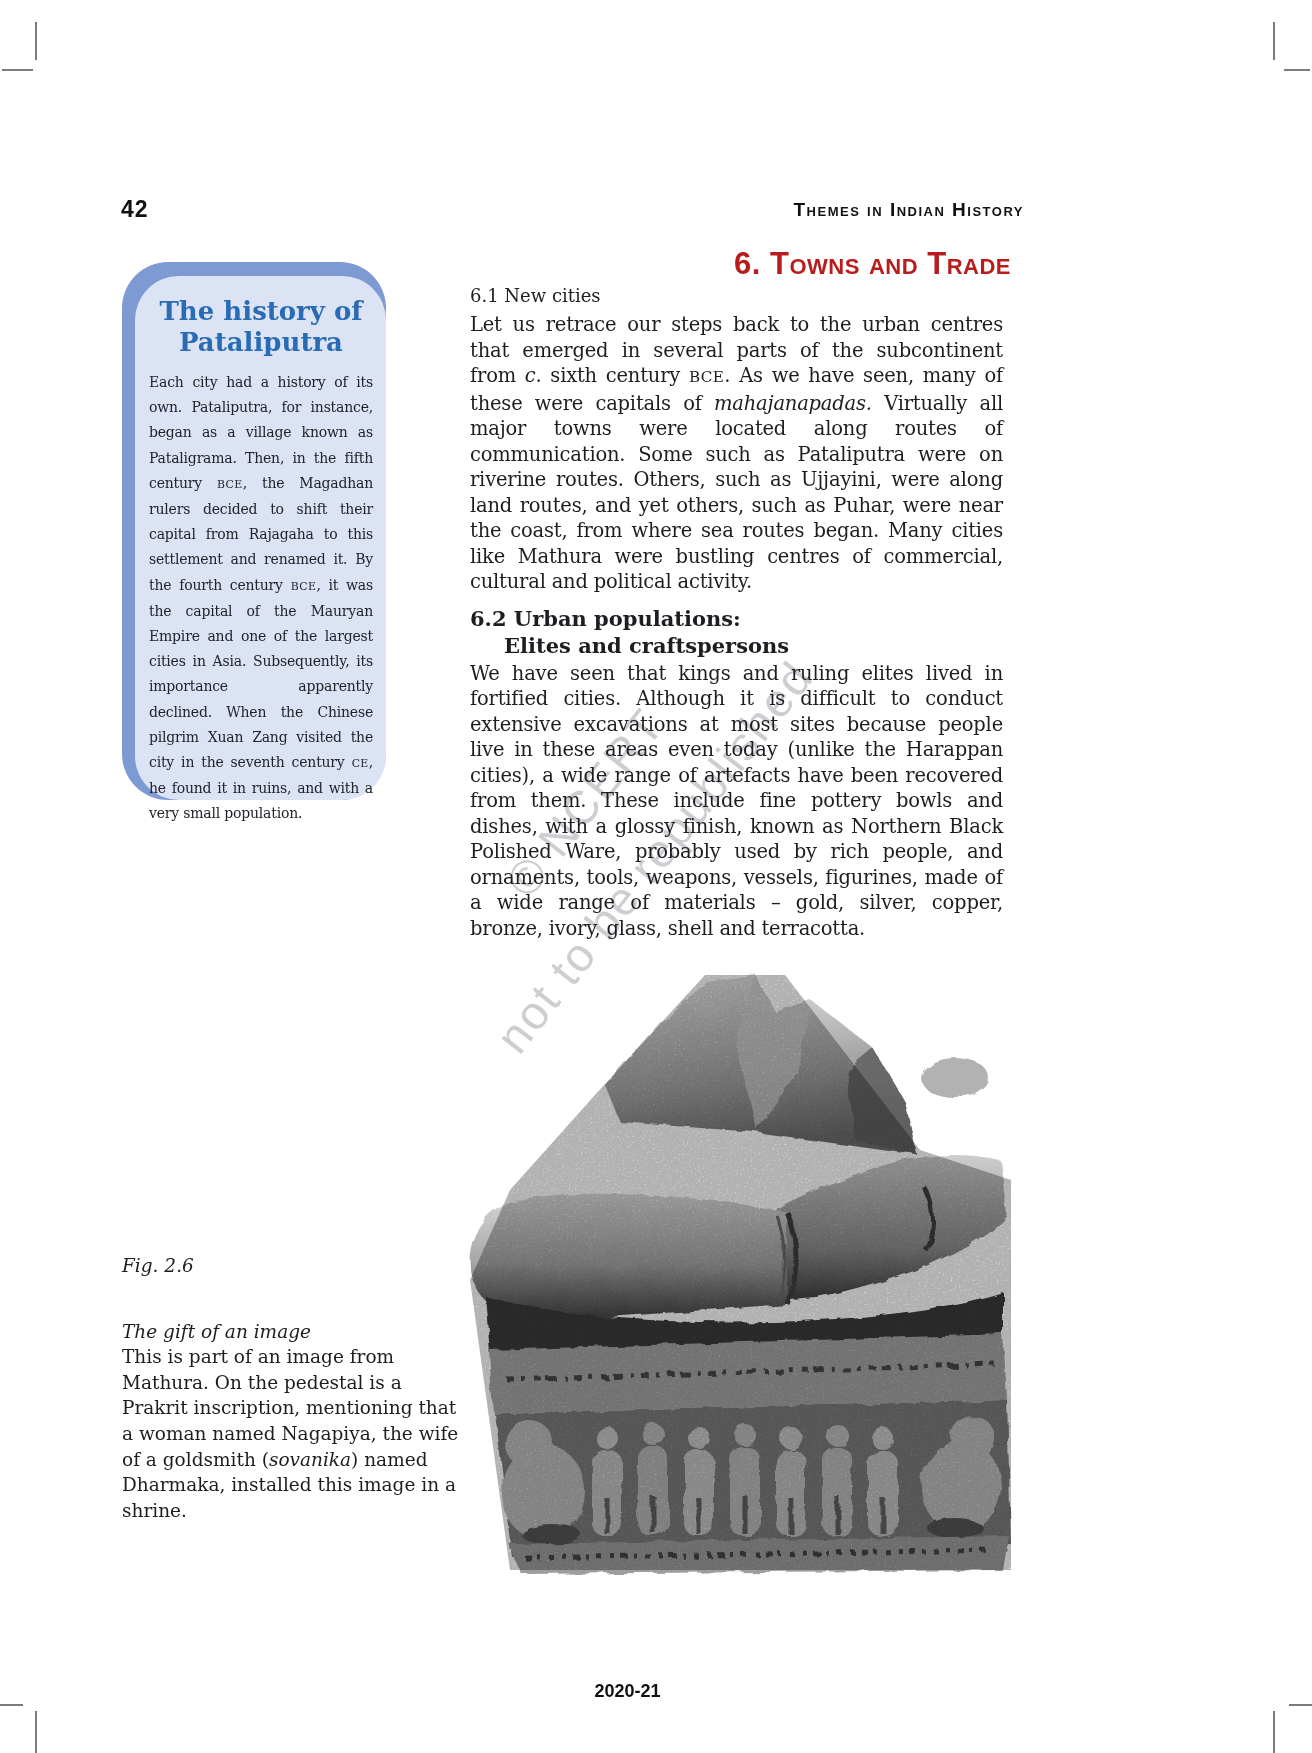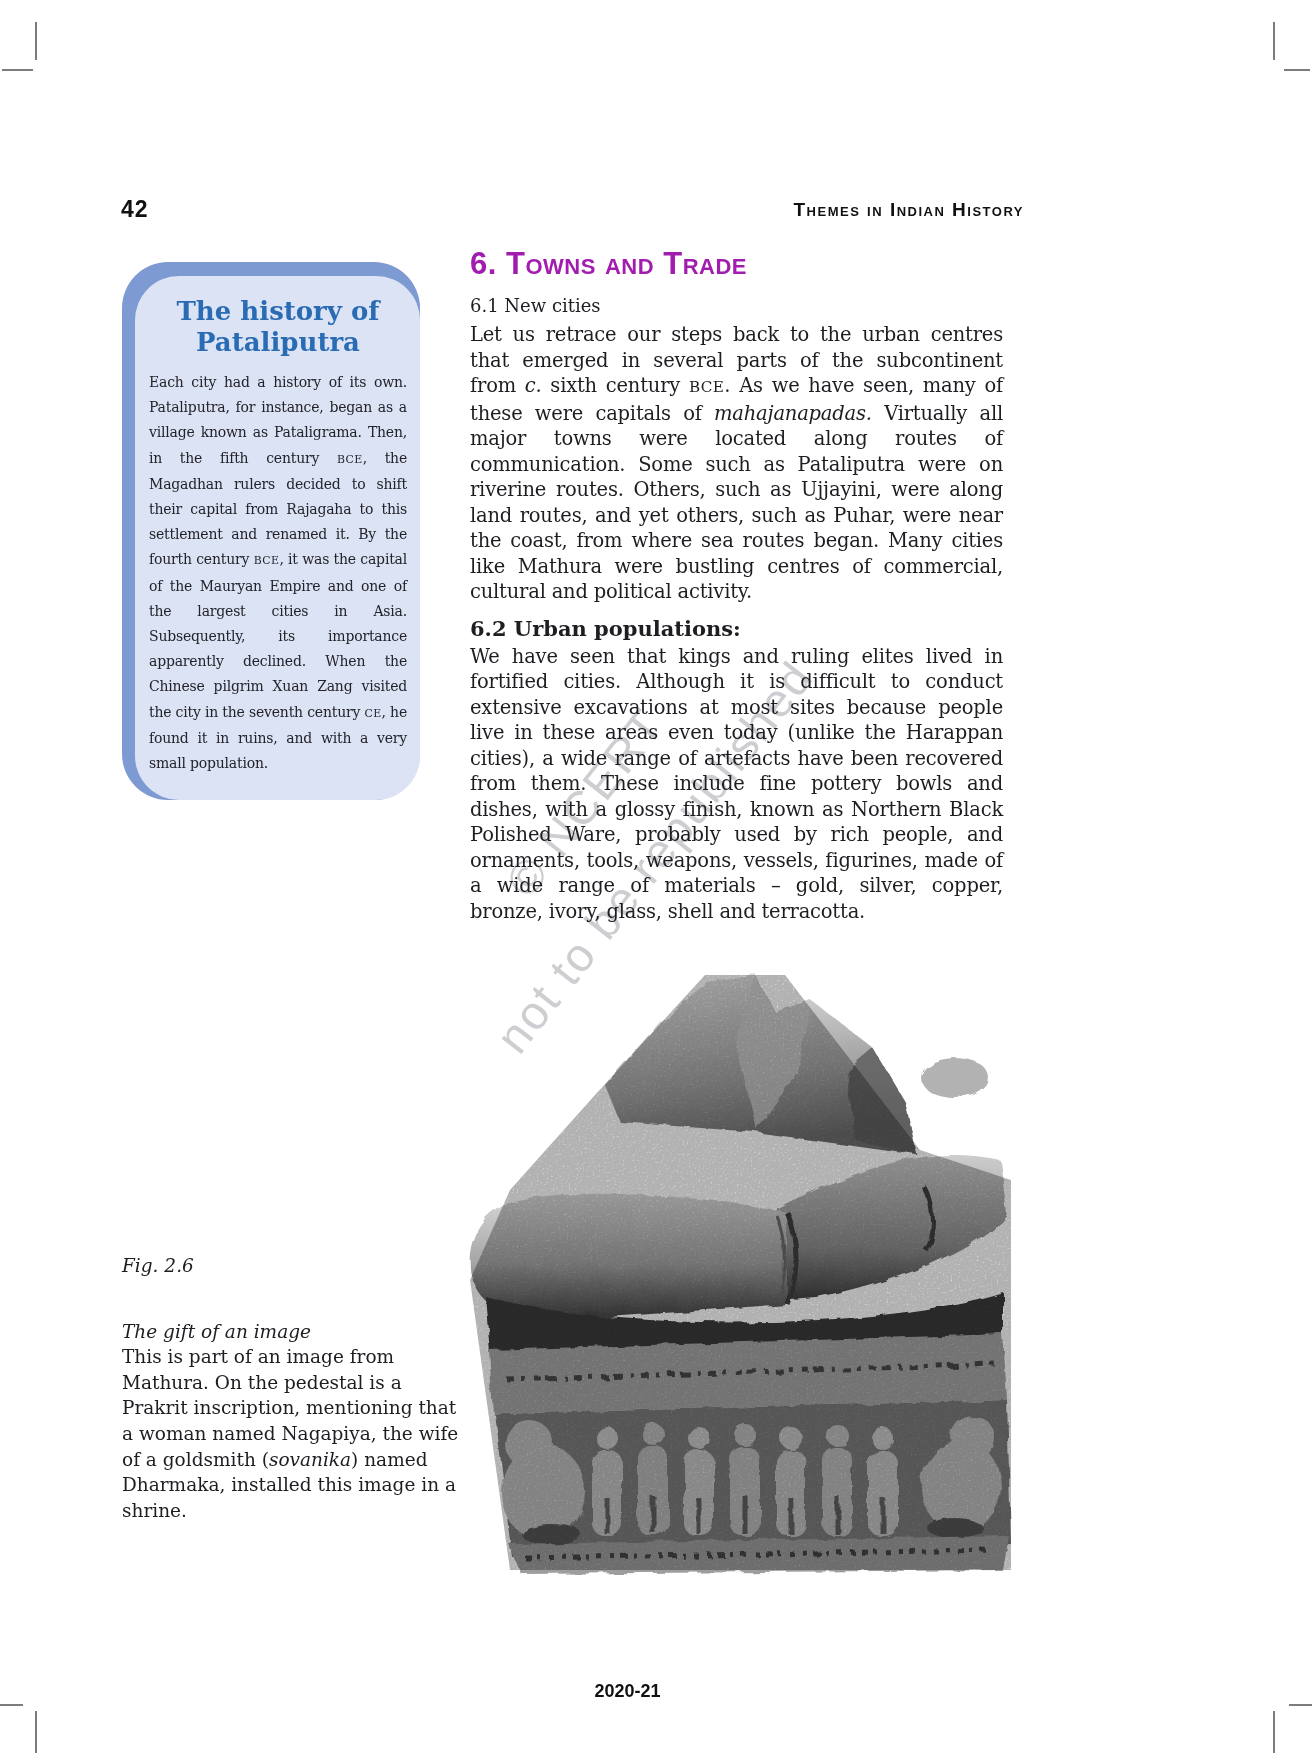--- a/index.html
+++ b/index.html
@@ -16,35 +16,35 @@
     font-family:"Liberation Sans",sans-serif;font-weight:bold;font-size:19px;
     font-variant:small-caps;letter-spacing:1.5px;color:#111;white-space:nowrap;}
 
   
   .watermark{position:absolute;left:335px;top:742px;width:570px;z-index:0;
     transform:rotate(-52deg);transform-origin:center;text-align:center;
     font-family:"Liberation Sans",sans-serif;font-size:47px;letter-spacing:2px;
     color:#c3c3c7;line-height:88px;opacity:0.8;white-space:nowrap;}
 
   
-  .infobox{position:absolute;left:122px;top:262px;width:298px;min-height:538px;
+  .infobox{position:absolute;left:122px;top:262px;width:264px;min-height:538px;
     background:#7e9ad3;border-radius:46px;z-index:1;}
   .infobox-inner{position:absolute;left:13px;top:14px;right:0;bottom:0;
     background:#dce3f4;border-radius:44px;padding:16px 13px 14px 14px;box-sizing:border-box;}
   .infobox-title{text-align:center;color:#2a6cb4;font-weight:bold;
     font-size:26px;line-height:31px;margin:4px 0 12px 0;}
   .infobox-body{font-size:14px;line-height:25.2px;text-align:justify;
     letter-spacing:-0.2px;color:#23232b;}
   .sc{font-size:0.78em;letter-spacing:0.4px;}
 
   
   .main{position:absolute;left:470px;top:246px;width:541px;z-index:1;}
-  .section-heading{color:#a21caf;font-family:"Liberation Sans",sans-serif;
+  .section-heading{color:#b91c1c;font-family:"Liberation Sans",sans-serif;
     font-weight:bold;font-size:31px;font-variant:small-caps;letter-spacing:0.5px;
-    margin:0 0 10px 0;line-height:36px;}
+    margin:0 0 0 0;line-height:36px;text-align:right;}
   .sub-heading{font-weight:normal;font-size:18px;line-height:28px;margin:0 0 2px 0;}
   .sub-heading-2{font-weight:bold;font-size:21px;line-height:27px;margin:10px 0 2px 0;}
   .sub-heading-2 .line2{padding-left:34px;}
   .body-para{font-size:19.5px;line-height:25.5px;text-align:justify;
     letter-spacing:-0.2px;margin:0 8px 8px 0;}
 
   
   .fig-caption{position:absolute;left:122px;top:1213px;width:340px;z-index:1;
     font-size:18.5px;line-height:25.6px;color:#1d1d22;}
   .fig-caption .ital{font-style:italic;margin-top:40px;}
@@ -85,20 +85,21 @@
       <div class="infobox-body"><span>Each city had a history of its own. Pataliputra, for instance, began as a village known as Pataligrama. Then, in the fifth century </span><span class="sc">BCE</span><span>, the Magadhan rulers decided to shift their capital from Rajagaha to this settlement and renamed it. By the fourth century </span><span class="sc">BCE</span><span>, it was the capital of the Mauryan Empire and one of the largest cities in Asia. Subsequently, its importance apparently declined. When the Chinese pilgrim Xuan Zang visited the city in the seventh century </span><span class="sc">CE</span><span>, he found it in ruins, and with a very small population.</span></div>
     </div>
   </div>
 
   <div class="main">
     <h1 class="section-heading">6. Towns and Trade</h1>
     <div class="sub-heading">6.1 New cities</div>
     <p class="body-para"><span>Let us retrace our steps back to the urban centres that emerged in several parts of the subcontinent from </span><i>c.</i><span> sixth century </span><span class="sc">BCE</span><span>. As we have seen, many of these were capitals of </span><i>mahajanapadas.</i><span> Virtually all major towns were located along routes of communication. Some such as Pataliputra were on riverine routes. Others, such as Ujjayini, were along land routes, and yet others, such as Puhar, were near the coast, from where sea routes began. Many cities like Mathura were bustling centres of commercial, cultural and political activity.</span></p>
     <div class="sub-heading-2">
       <div>6.2 Urban populations:</div>
+      <div class="line2">Elites and craftspersons</div>
     </div>
     <p class="body-para">We have seen that kings and ruling elites lived in fortified cities. Although it is difficult to conduct extensive excavations at most sites because people live in these areas even today (unlike the Harappan cities), a wide range of artefacts have been recovered from them. These include fine pottery bowls and dishes, with a glossy finish, known as Northern Black Polished Ware, probably used by rich people, and ornaments, tools, weapons, vessels, figurines, made of a wide range of materials – gold, silver, copper, bronze, ivory, glass, shell and terracotta.</p>
   </div>
 
   <div class="photo">
     <svg viewBox="0 0 560 625" width="560" height="625">
       <defs>
         <linearGradient id="gTop" x1="0" y1="0" x2="0.25" y2="1">
           <stop offset="0" stop-color="#ececec"></stop>
             <stop offset="0.65" stop-color="#a3a3a3"></stop>

